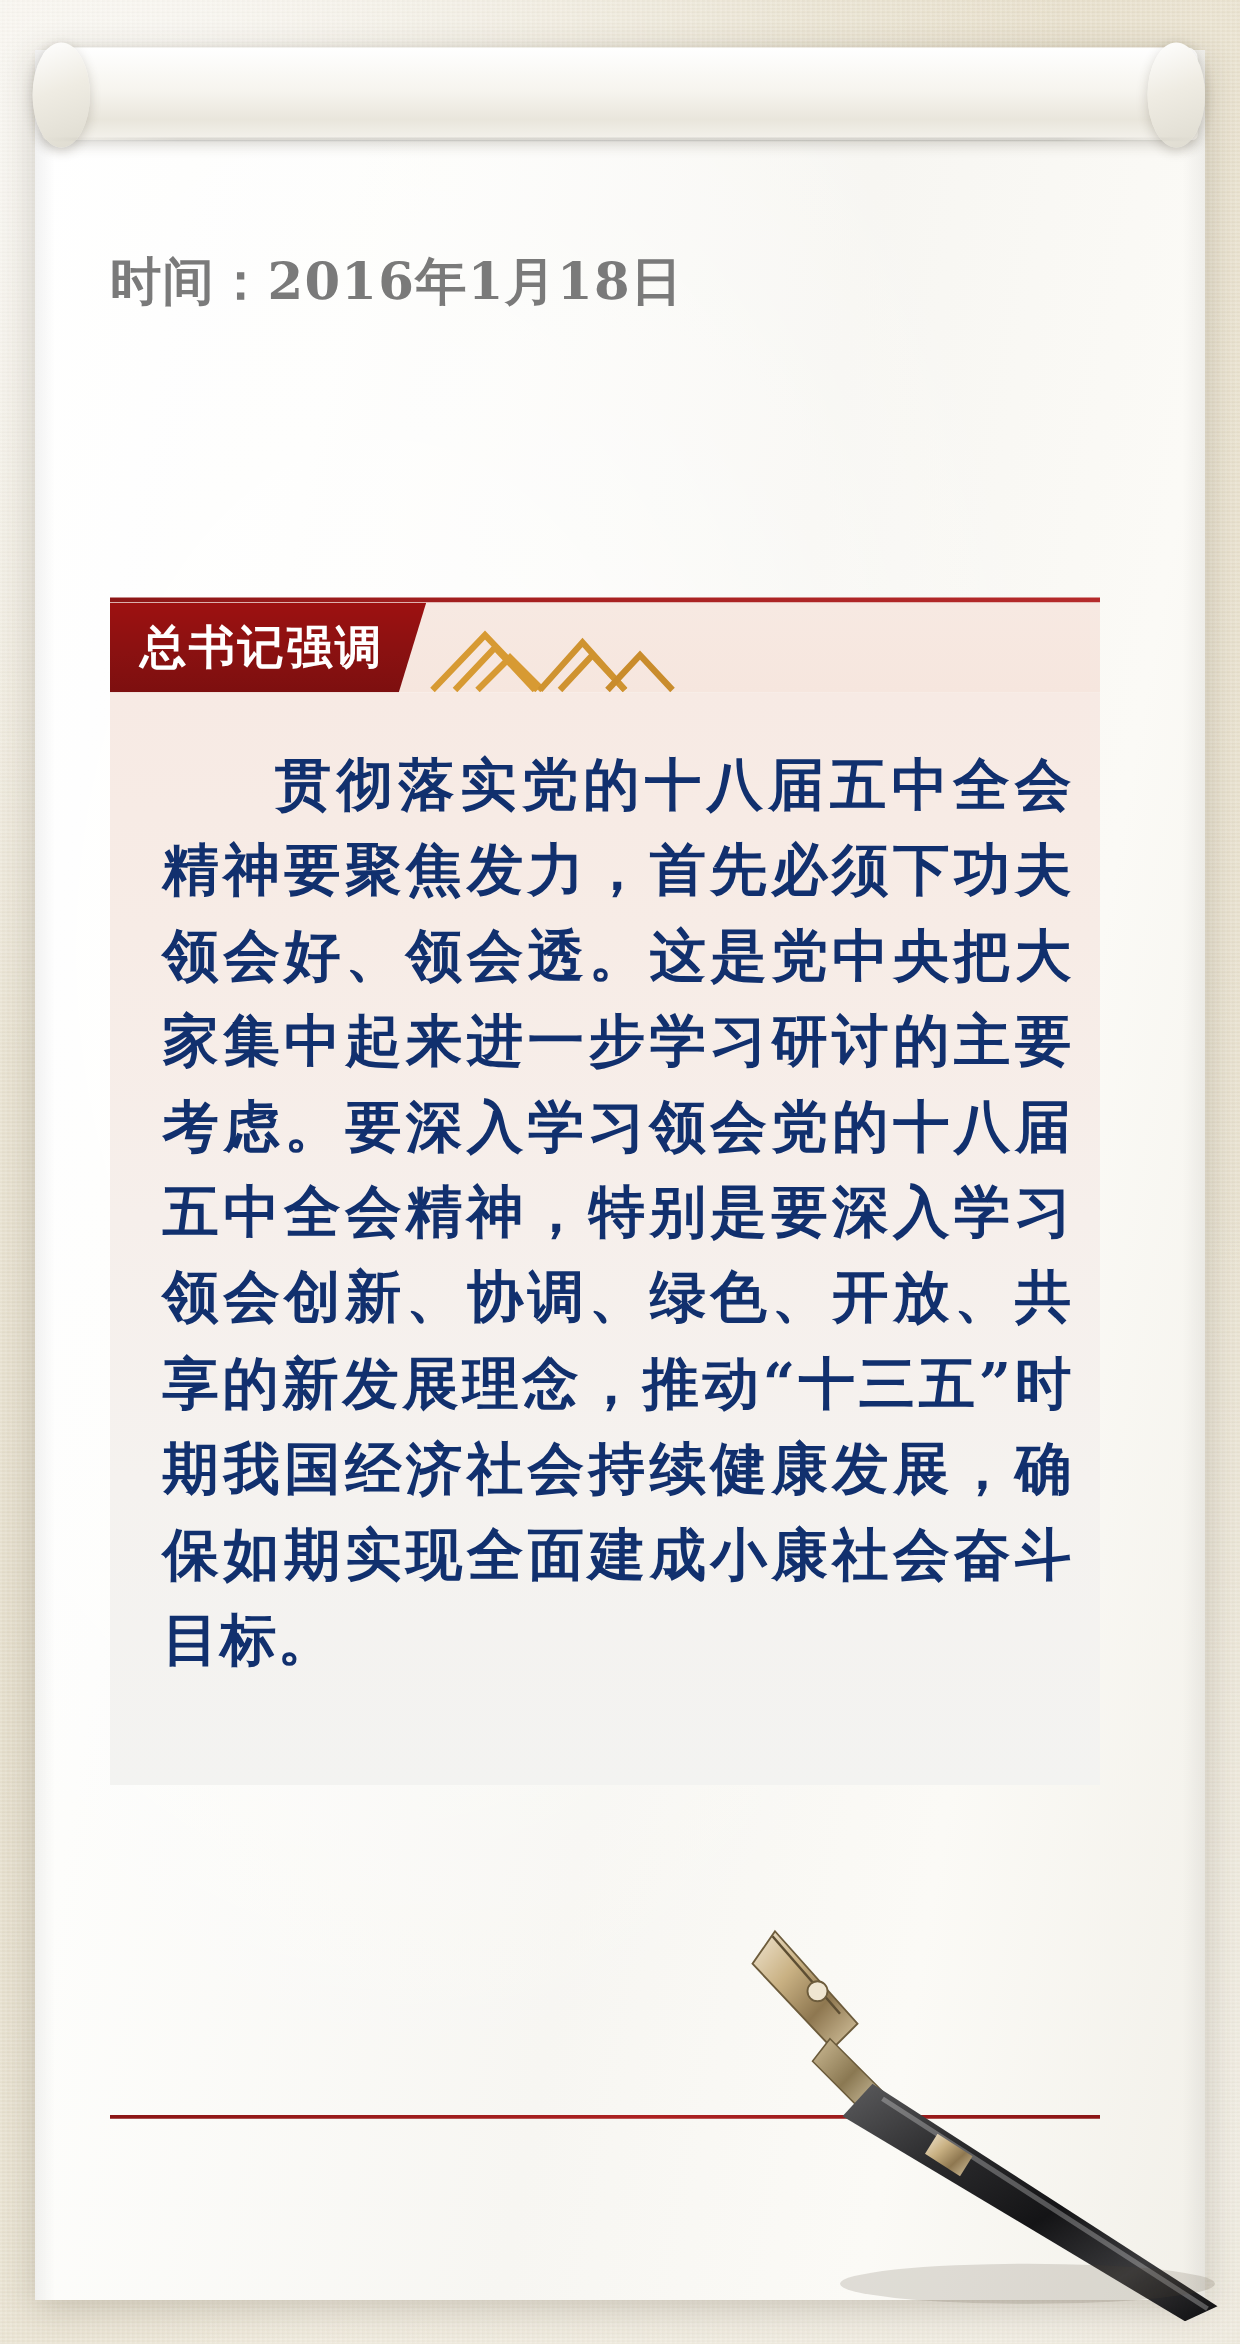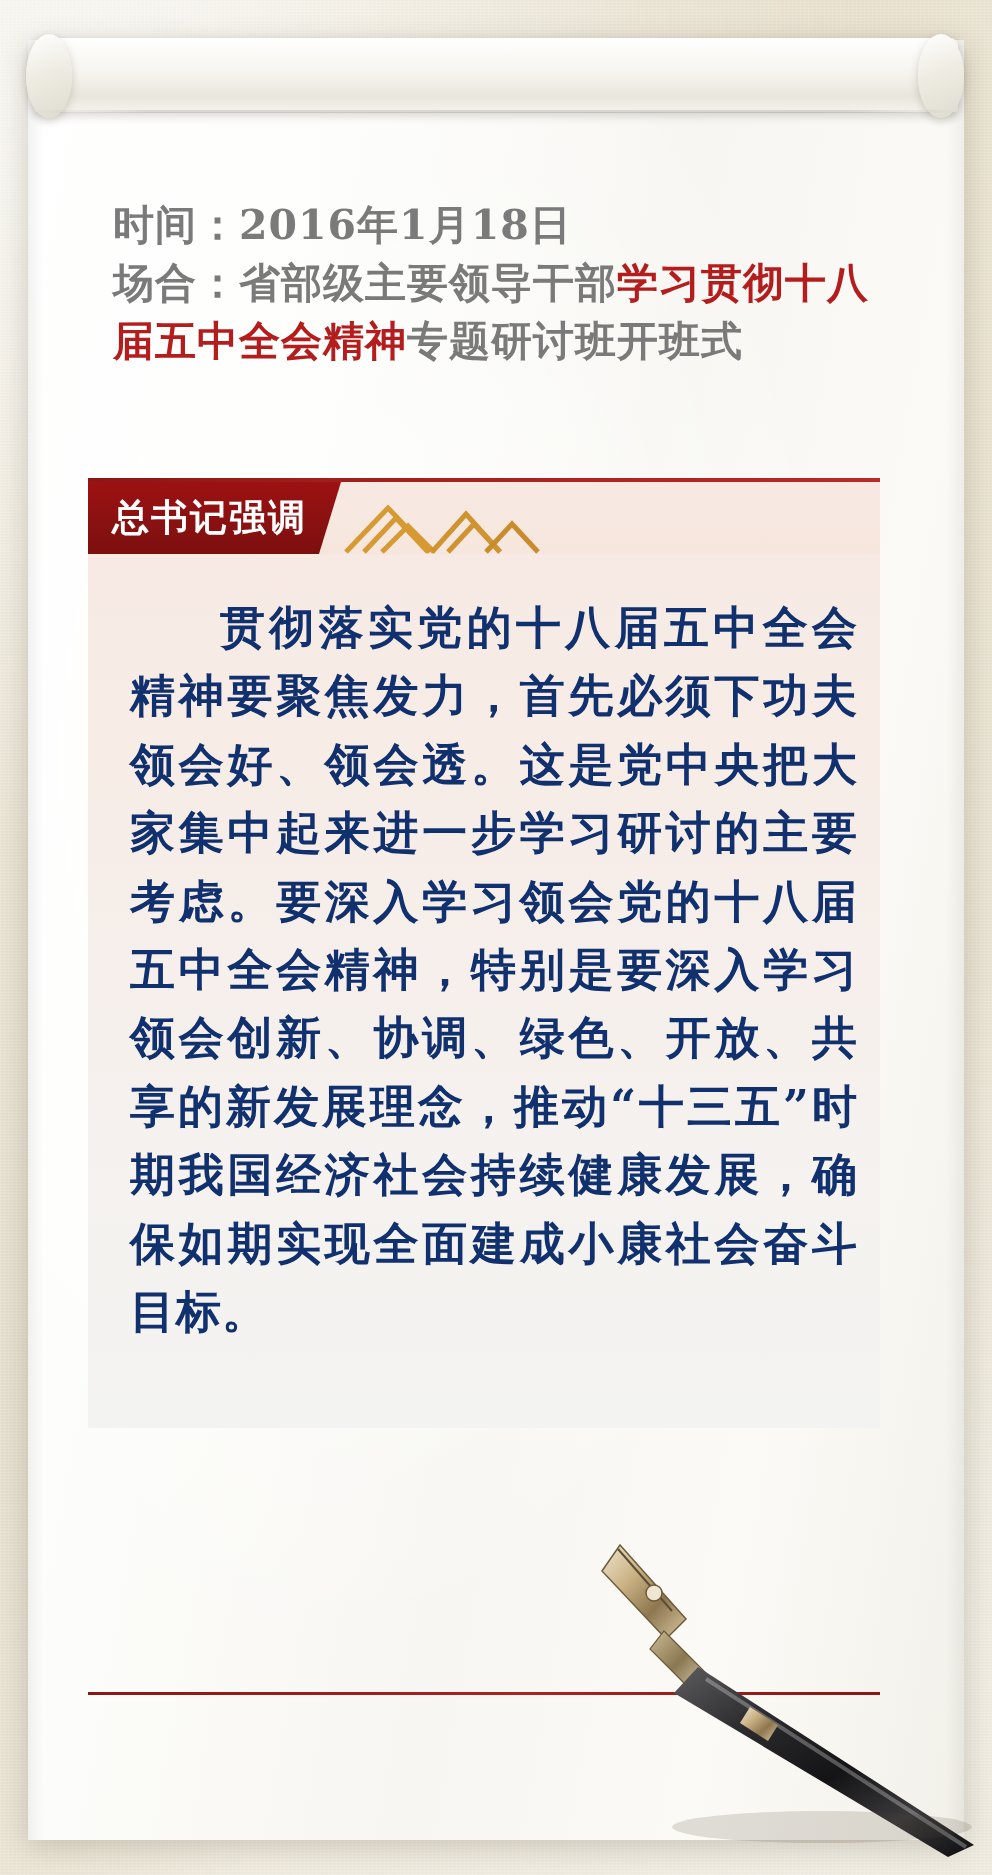--- a/index.html
+++ b/index.html
@@ -99,21 +99,21 @@
     top: 196px;
     width: 800px;
     z-index: 5;
     font-family: "DejaVu Serif", "Liberation Serif", serif;
     font-size: 41px;
     line-height: 1.42;
     color: #6f6f6f;
     font-weight: 700;
     letter-spacing: 1px;
   }
-  .meta .row { white-space: nowrap; margin-left: 25px; }
+  .meta .row { white-space: nowrap; }
   .meta .row.wrap { white-space: normal; }
   .meta .label { color: #7a7a7a; }
   .meta .hl { color: #b41d1d; }
 
   
   .card {
     position: absolute;
     left: 88px;
     top: 478px;
     width: 792px;
@@ -203,23 +203,20 @@
 
   <div class="sheet"></div>
   <div class="roll"></div>
   <div class="roll-cap left"></div>
   <div class="roll-cap right"></div>
   <div class="roll-line"></div>
 
   <div class="meta">
     <div class="row">
       <span class="label">时间：</span><span class="label">2016年1月18日</span>
-    </div>
-    <div class="row wrap">
-      <span class="label">场合：</span><span class="label">省部级主要领导干部</span><span class="hl">学习贯彻十八届五中全会精神</span><span class="label">专题研讨班开班式</span>
     </div>
   </div>
 
   <div class="card">
     <div class="card-top-rule"></div>
     <div class="card-head">
       <div class="tag">总书记强调</div>
       <svg class="mountains" viewBox="0 0 210 64" preserveAspectRatio="none">
         <g fill="none" stroke="#d79a33" stroke-width="5" stroke-linejoin="miter">
           <path d="M10 62 L52 18 L94 62"></path>

